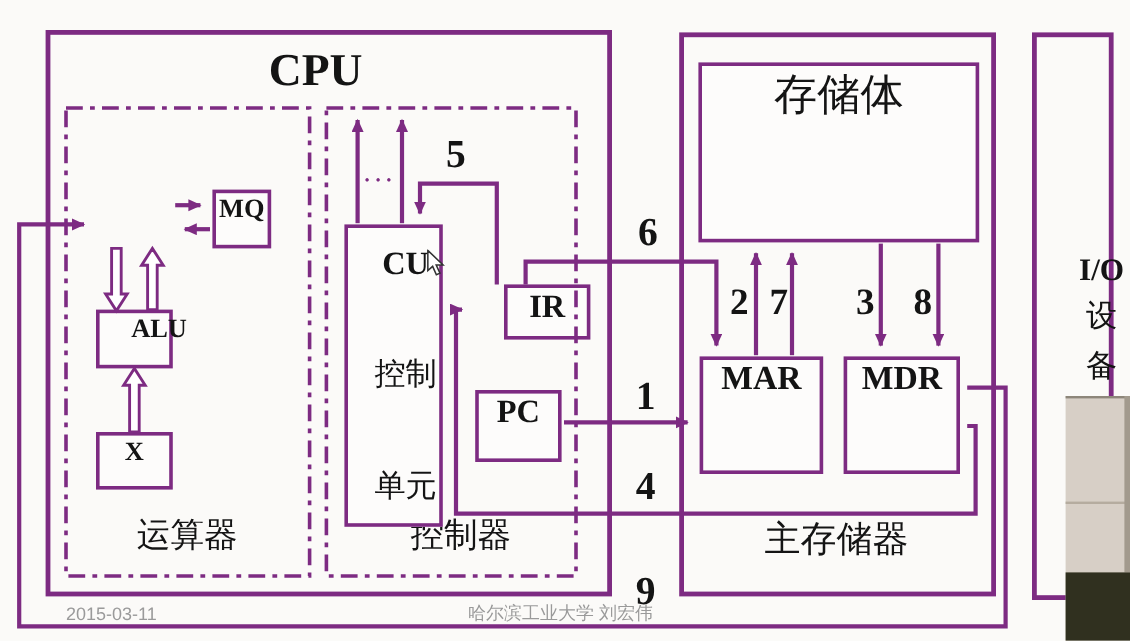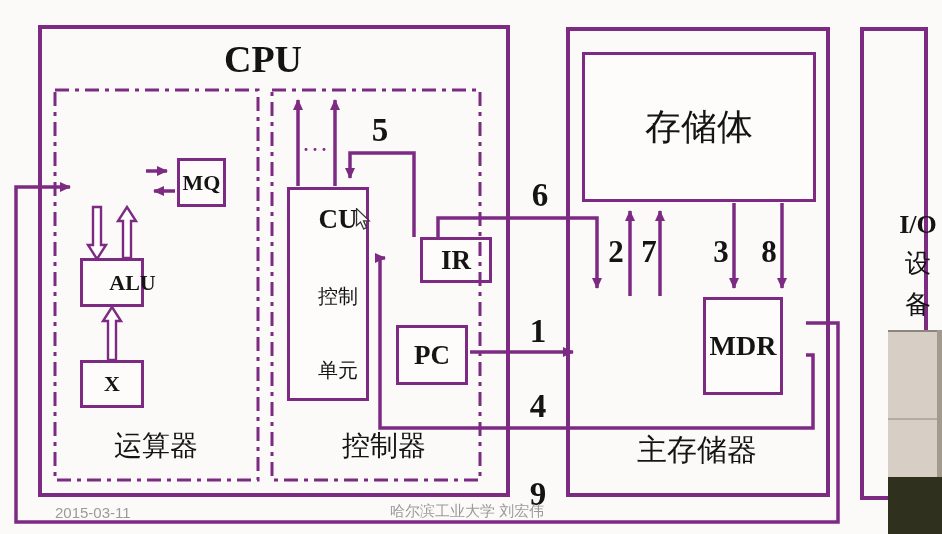--- a/index.html
+++ b/index.html
@@ -5,36 +5,36 @@
   :root{ --p:#7d2b82; --ink:#141414; --ftr:#9a9a9a; }
   html,body{margin:0;padding:0;}
   #stage{
     position:relative; width:942px; height:534px; overflow:hidden;
     background:#fbfaf8;
     font-family:"Liberation Serif","DejaVu Serif",serif; color:var(--ink);
   }
   .abs{position:absolute;padding-left:24px;}
   .box{
     position:absolute; background:#fdfcfb; border:3px solid var(--p);
-    display:flex; align-items:center; justify-content:center;
+    display:flex; align-items:flex-start; justify-content:center;
     font-weight:bold; box-sizing:border-box;
   }
   .frame{ position:absolute; background:transparent; border:4px solid var(--p); box-sizing:border-box; }
   .lbl{ position:absolute; transform:translate(-50%,-50%); white-space:nowrap; }
   .num{ font-weight:bold; font-size:33px; }
   .section{ font-size:28px; }
   .cpu-title{ font-size:38px; font-weight:bold; }
   .memtitle{ font-size:30px; }
   svg.wires{ position:absolute; left:0; top:0; z-index:5; pointer-events:none; }
   svg.wires path.c{ fill:none; stroke:var(--p); stroke-width:3.5; }
   svg.wires rect.dashdot{ fill:none; stroke:var(--p); stroke-width:3; stroke-dasharray:14 6 4 6; }
   svg.wires path.h{ fill:#ffffff; stroke:var(--p); stroke-width:2.4; }
   .cu-inner{ display:flex; flex-direction:column; justify-content:space-between;
              align-items:center; height:100%; padding:14px 0; box-sizing:border-box;}
-  .cu-cn{ font-weight:normal; font-size:20px; }
+  .cu-cn{ font-weight:normal; font-size:26px; }
   .io-inner{ display:flex; flex-direction:column; align-items:center; gap:6px; }
   .io-cn{ font-weight:normal; font-size:26px; }
   .footer{ position:absolute; font-family:"Liberation Sans","DejaVu Sans",sans-serif;
            font-size:15px; color:var(--ftr); z-index:3;}
   .photo{ position:absolute; left:888px; top:330px; width:54px; height:204px;
           background:#d7cfc6; z-index:8; }
   .photo .edge-top{ position:absolute; left:0; top:0; width:100%; height:2px; background:#8d867a;}
   .photo .seam{ position:absolute; left:0; top:88px; width:100%; height:2px; background:#b5ac9f;}
   .photo .dark{ position:absolute; left:0; bottom:0; width:100%; height:57px; background:#30301f;}
   .photo .strip{ position:absolute; right:0; top:0; width:5px; height:147px; background:#a29a8d;}
@@ -62,36 +62,39 @@
   <div class="box" style="left:177px;top:158px;width:49px;height:49px;font-size:22px;">
     <span>MQ</span>
   </div>
   <div class="box" style="left:80px;top:258px;width:64px;height:49px;font-size:22px;padding-left:41px;">
     <span>ALU</span>
   </div>
   <div class="box" style="left:80px;top:360px;width:64px;height:48px;font-size:22px;">
     <span>X</span>
   </div>
 
-  <div class="box" style="left:287px;top:187px;width:82px;height:214px;padding-left:20px;">
+  <div class="box" style="left:287px;top:187px;width:82px;height:252px;padding-left:20px;">
     <div class="cu-inner">
       <span style="font-size:27px;">CU</span>
       <span class="cu-cn">控制</span>
       <span class="cu-cn">单元</span>
     </div>
   </div>
 
   <div class="box" style="left:396px;top:237px;width:72px;height:46px;font-size:27px;margin-left:24px;">
     <span>IR</span>
   </div>
   <div class="box" style="left:396px;top:325px;width:72px;height:60px;font-size:27px;">
     <span>PC</span>
   </div>
 
-  <div class="box" style="left:703px;top:297px;width:80px;height:98px;font-size:28px;">
+  <div class="box" style="left:583px;top:297px;width:103px;height:98px;font-size:28px;">
+    <span>MAR</span>
+  </div>
+  <div class="box" style="left:703px;top:297px;width:97px;height:98px;font-size:28px;">
     <span>MDR</span>
   </div>
 
   <div class="abs" style="left:860px;top:210px;width:68px;display:flex;justify-content:center;">
     <div class="io-inner">
       <span style="font-weight:bold;font-size:26px;">I/O</span>
       <span class="io-cn">设</span>
       <span class="io-cn">备</span>
     </div>
   </div>

